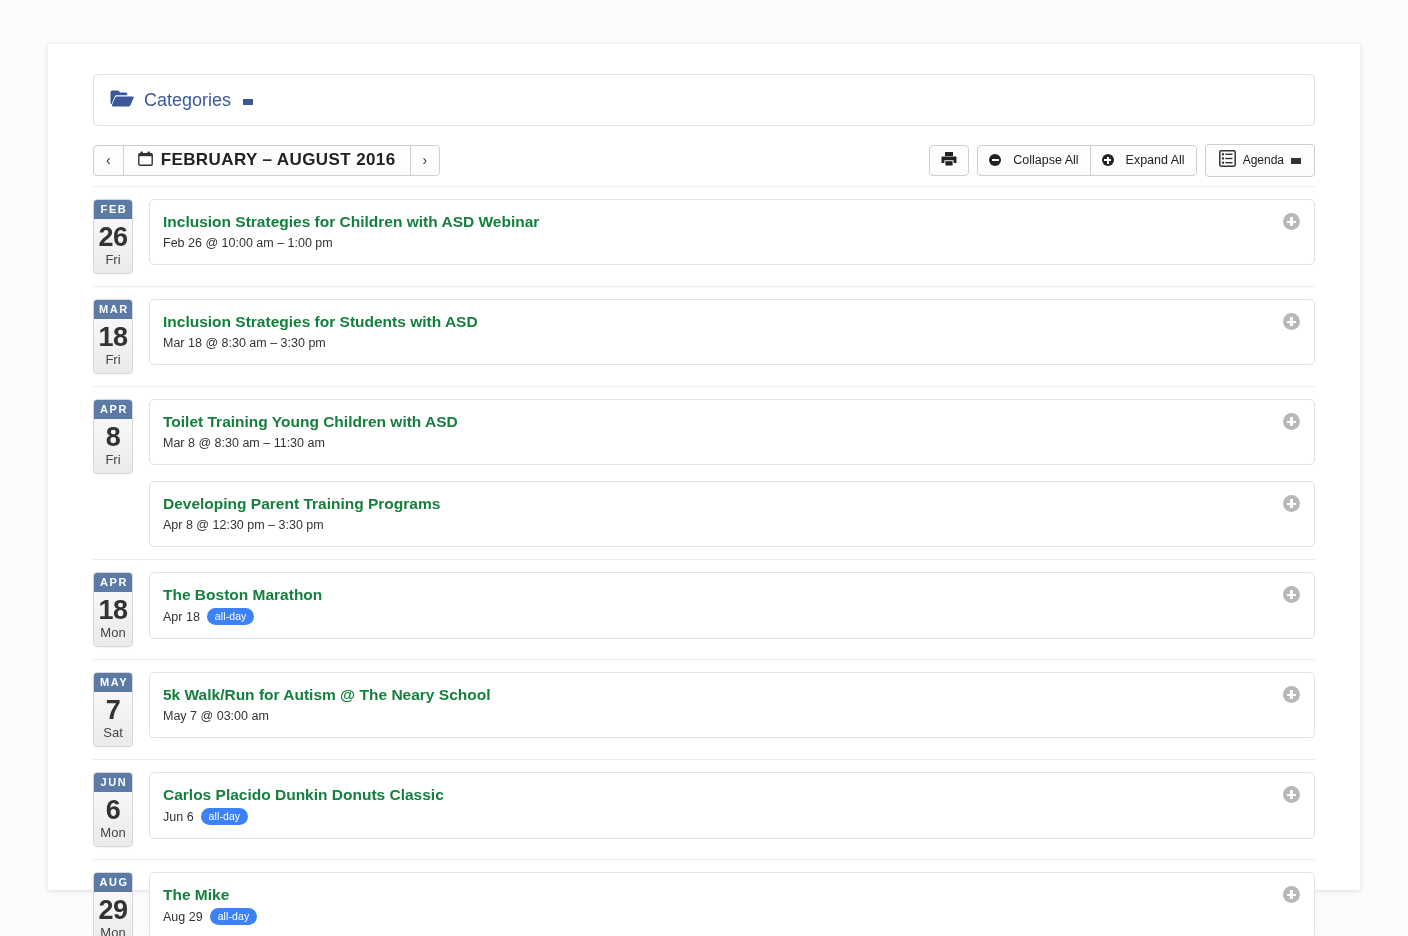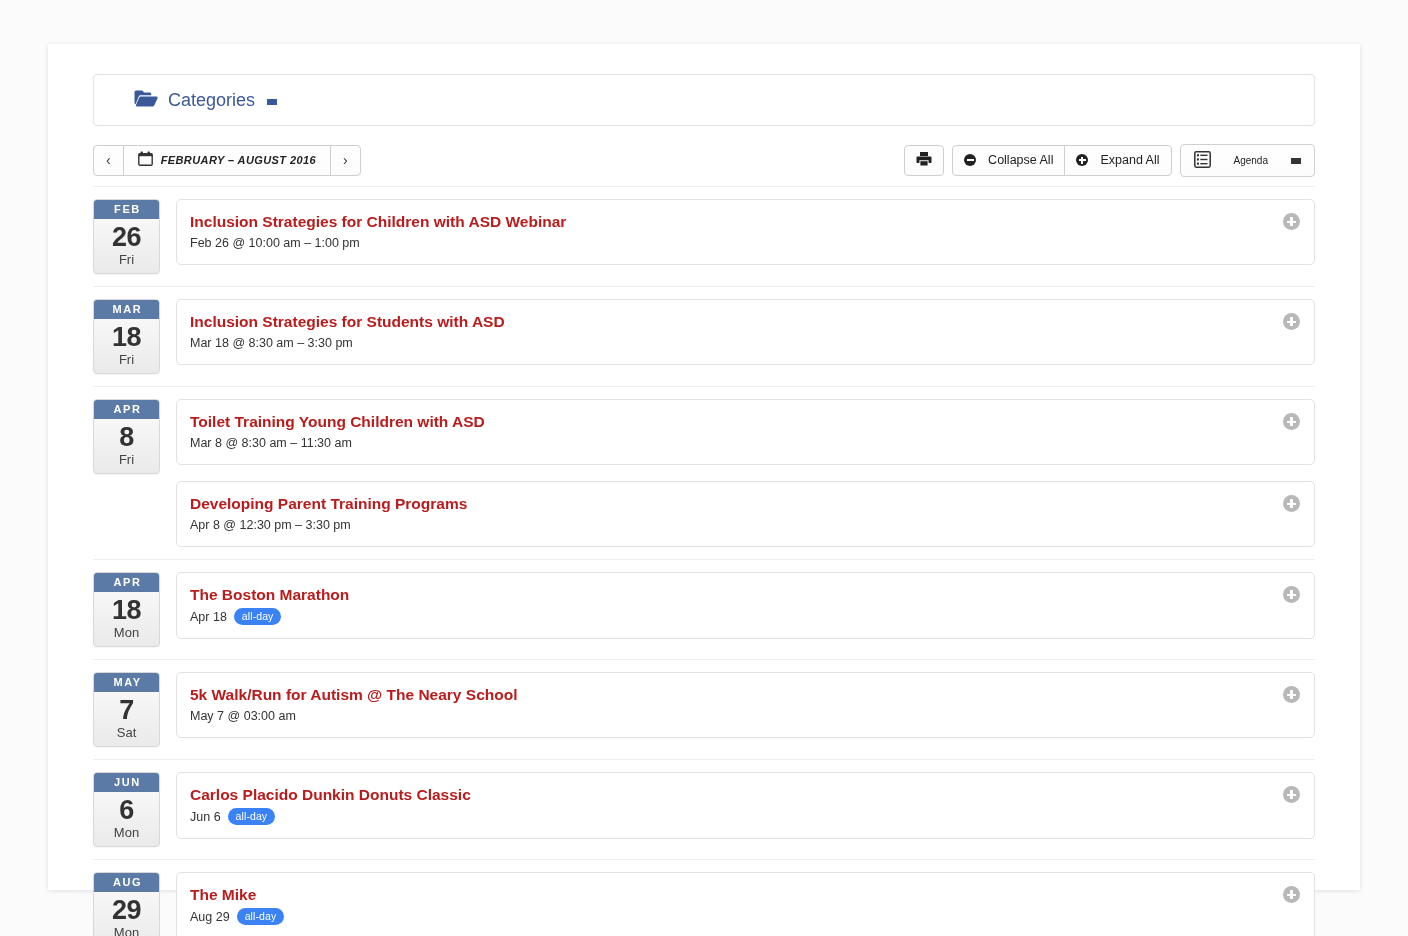--- a/index.html
+++ b/index.html
@@ -28,21 +28,21 @@
     padding: 30px 45px 0 45px;
   }
 
   
   .categories-bar {
     height: 52px;
     border: 1px solid #e3e3e3;
     border-radius: 4px;
     display: flex;
     align-items: center;
-    padding: 0 40px;
+    padding: 0 16px;
     background: #fff;
   }
   .cat-link {
     display: flex;
     align-items: center;
     gap: 10px;
     color: #3b5998;
     font-size: 18px;
     cursor: pointer;
     text-decoration: none;
@@ -82,39 +82,38 @@
     white-space: nowrap;
     font-family: "Liberation Sans", sans-serif;
   }
   .btn-group .btn + .btn { margin-left: -1px; }
   .btn-group .btn:first-child { border-radius: 4px 0 0 4px; }
   .btn-group .btn:last-child  { border-radius: 0 4px 4px 0; }
   .btn-group .btn:only-child  { border-radius: 4px; }
   .btn.solo { border-radius: 4px; }
   .btn-label {
     letter-spacing: 0.4px;
-    font-size: 11px;
-    font-style: italic;
+    font-size: 17px;
   }
   .nav-arrow { font-size: 14px; font-weight: normal; padding: 0 12px; color:#333; }
   .nav-title { gap: 8px; padding: 0 14px; }
 
   .nav-right { display: flex; align-items: center; gap: 8px; }
   .btn-plain {
     font-weight: normal;
     font-size: 12.5px;
     gap: 12px;
   }
   .btn-view {
     border-radius: 4px;
-    gap: 23px;
+    gap: 7px;
     padding: 12px 13px;
     height: 33px;
     font-weight: normal;
-    font-size: 10px;
+    font-size: 12px;
   }
   .circ-icon {
     display: inline-block;
     width: 12px; height: 12px;
     border-radius: 50%;
     background: #222;
     position: relative;
     flex: 0 0 auto;
   }
   .circ-icon::before {
@@ -145,21 +144,21 @@
   .day-group {
     display: flex;
     align-items: flex-start;
     border-top: 1px solid #ededed;
     padding: 12px 0 12px 0;
   }
   .day-group:first-child { border-top: 1px solid #ededed; }
 
   .date-badge {
     flex: 0 0 auto;
-    width: 67px;
+    width: 40px;
     border: 1px solid #d8d8d8;
     border-radius: 4px;
     overflow: hidden;
     background: linear-gradient(to bottom, #fcfcfc, #eaeaea);
     text-align: center;
     margin-right: 16px;
     box-shadow: 0 1px 1px rgba(0,0,0,0.04);
   }
   .badge-month {
     background: #5b7ba6;
@@ -191,21 +190,21 @@
     position: relative;
     border: 1px solid #e2e2e2;
     border-radius: 5px;
     background: #ffffff;
     padding: 12px 44px 13px 13px;
     min-height: 61px;
   }
   .event-box + .event-box { margin-top: 16px; }
 
   .event-title {
-    color: #b91c1c;
+    color: #15803d;
     font-size: 15.5px;
     font-weight: bold;
     line-height: 19px;
     cursor: pointer;
     display: inline-block;
     text-decoration: none;
   }
   .event-meta {
     margin-top: 4px;
     font-size: 12.5px;

